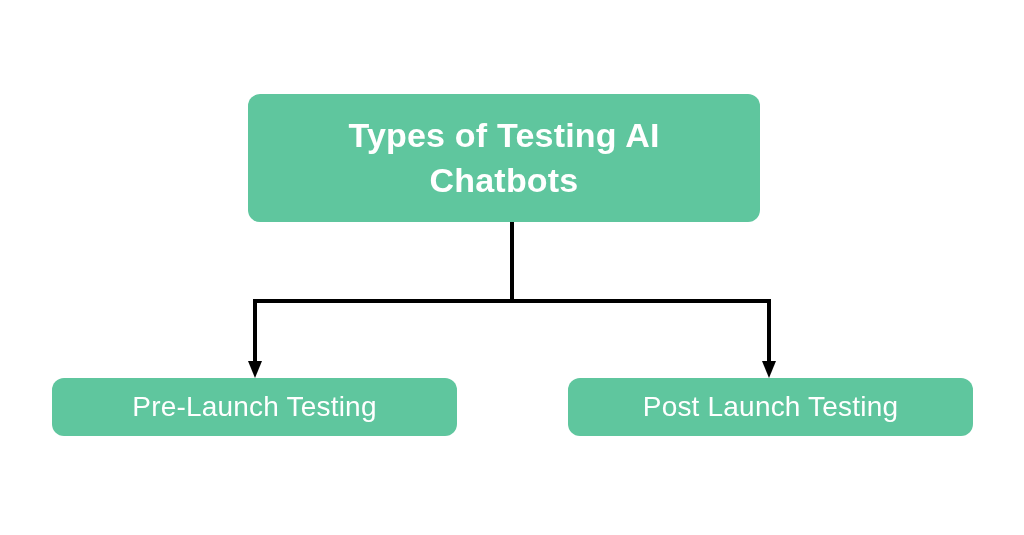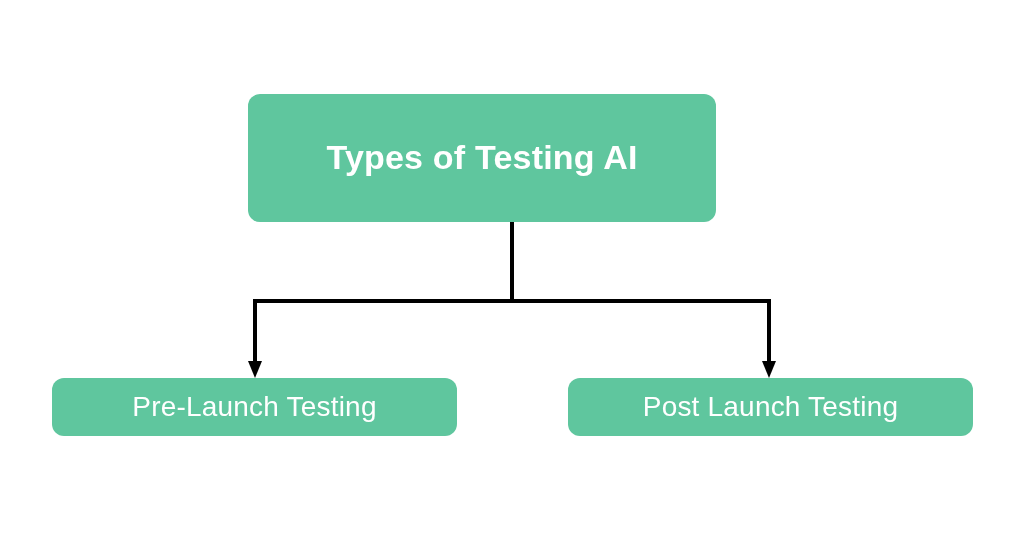--- a/index.html
+++ b/index.html
@@ -33,21 +33,21 @@
     align-items: center;
     justify-content: center;
     text-align: center;
     color: #ffffff;
     border-radius: 12px;
     background: #5fc69e;
   }
   .node-root {
     left: 248px;
     top: 94px;
-    width: 468px;
+    width: 512px;
     height: 128px;
     font-size: 34px;
     font-weight: bold;
     line-height: 1.33;
     letter-spacing: 0.2px;
     padding: 0 26px;
   }
   .node-child {
     top: 378px;
     width: 405px;
@@ -75,21 +75,21 @@
       <line x1="512" y1="222" x2="512" y2="301"></line>
       <line x1="253" y1="301" x2="771" y2="301"></line>
       <line x1="255" y1="299" x2="255" y2="365"></line>
       <line x1="769" y1="299" x2="769" y2="365"></line>
     </g>
     <polygon points="255,378 248,361 262,361" fill="#000000"></polygon>
     <polygon points="769,378 762,361 776,361" fill="#000000"></polygon>
   </svg>
 
   <div class="node node-root">
-    <span class="node-label"><span>Types of Testing AI</span><br></span>
+    <span class="node-label"><span>Types of Testing AI</span><br><span>Chatbots</span></span>
   </div>
 
   <div class="node node-child node-child-left">
     <span class="node-label">Pre-Launch Testing</span>
   </div>
 
   <div class="node node-child node-child-right">
     <span class="node-label">Post Launch Testing</span>
   </div>
 

